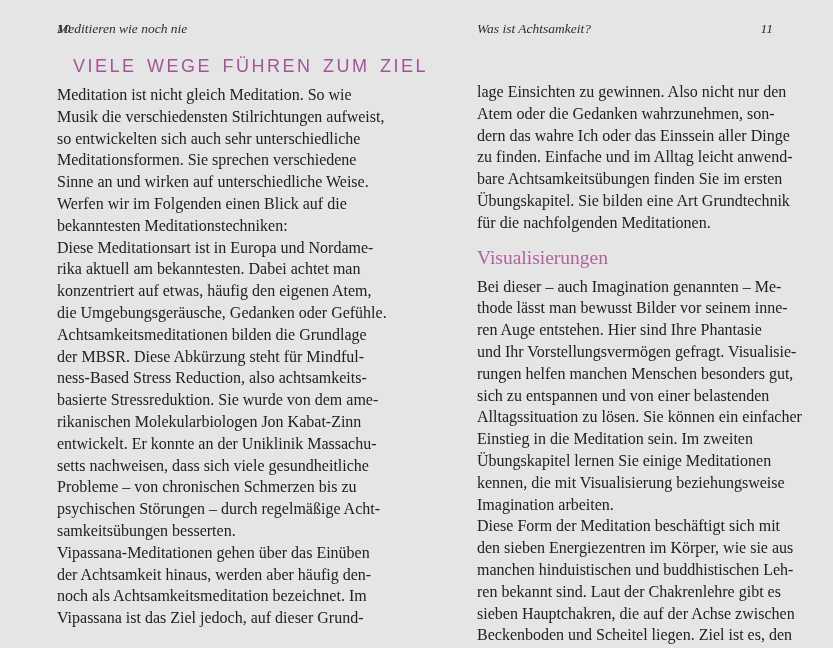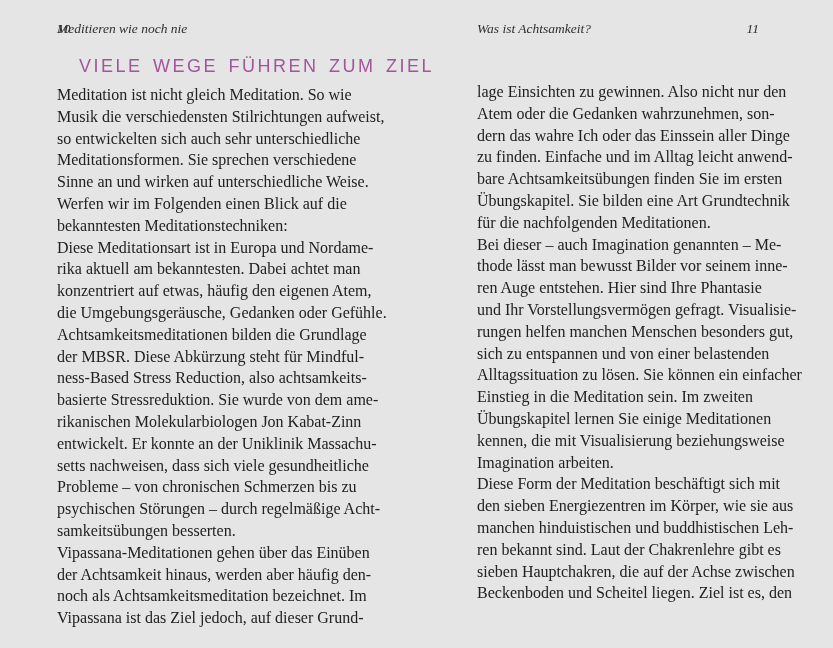--- a/index.html
+++ b/index.html
@@ -26,27 +26,27 @@
   .running-header {
     position: relative;
     margin-top: 21px;
     height: 17px;
     font-style: italic;
     font-size: 13.5px;
     color: var(--header-text, #2e2e2e);
   }
   .running-header .page-num { position: absolute; top: 0; }
   .page-left  .page-num { left: 0; }
-  .page-right .page-num { right: 48px; }
+  .page-right .page-num { right: 34px; }
   .running-title { display: block; text-align: left; }
   .page-left  .running-title { padding-right: 44px; }
   .page-right .running-title { padding-right: 30px; }
 
   .chapter-title {
-    margin: 18px 0 7px 22px;
+    margin: 18px 0 7px 16px;
     font-family: "Liberation Sans", sans-serif;
     font-weight: normal;
     font-size: 18px;
     letter-spacing: 2.5px;
     word-spacing: 3px;
     color: var(--chapter-heading, #a3559a);
     white-space: pre;
   }
   .subheading {
     margin: 11px 0 5px 0;
@@ -115,20 +115,21 @@
     </header>
 
     <p class="body-para first-para">lage Einsichten zu gewinnen. Also nicht nur den
 Atem oder die Gedanken wahrzunehmen, son-
 dern das wahre Ich oder das Einssein aller Dinge
 zu finden. Einfache und im Alltag leicht anwend-
 bare Achtsamkeitsübungen finden Sie im ersten
 Übungskapitel. Sie bilden eine Art Grundtechnik
 für die nachfolgenden Meditationen.</p>
 
+    <h2 class="subheading">Visualisierungen</h2>
     <p class="body-para">Bei dieser – auch Imagination genannten – Me-
 thode lässt man bewusst Bilder vor seinem inne-
 ren Auge entstehen. Hier sind Ihre Phantasie
 und Ihr Vorstellungsvermögen gefragt. Visualisie-
 rungen helfen manchen Menschen besonders gut,
 sich zu entspannen und von einer belastenden
 Alltagssituation zu lösen. Sie können ein einfacher
 Einstieg in die Meditation sein. Im zweiten
 Übungskapitel lernen Sie einige Meditationen
 kennen, die mit Visualisierung beziehungsweise

